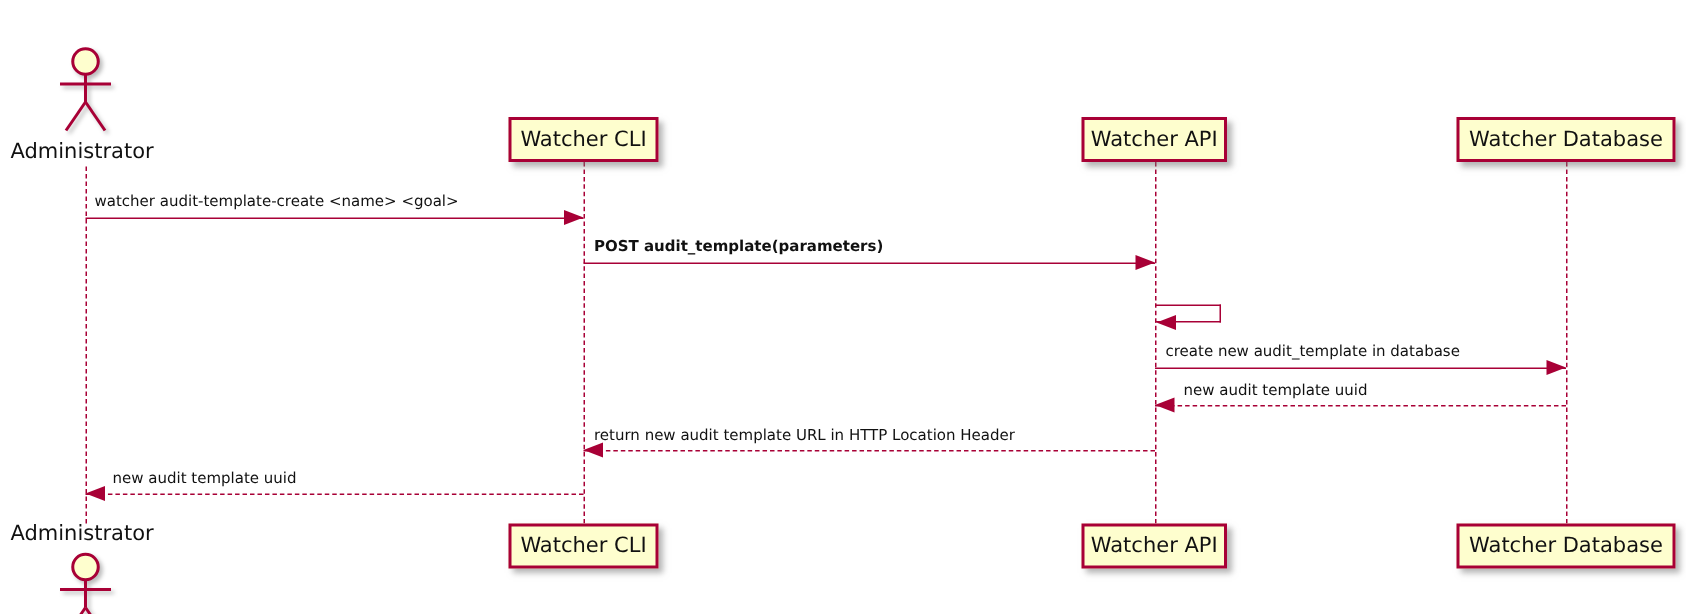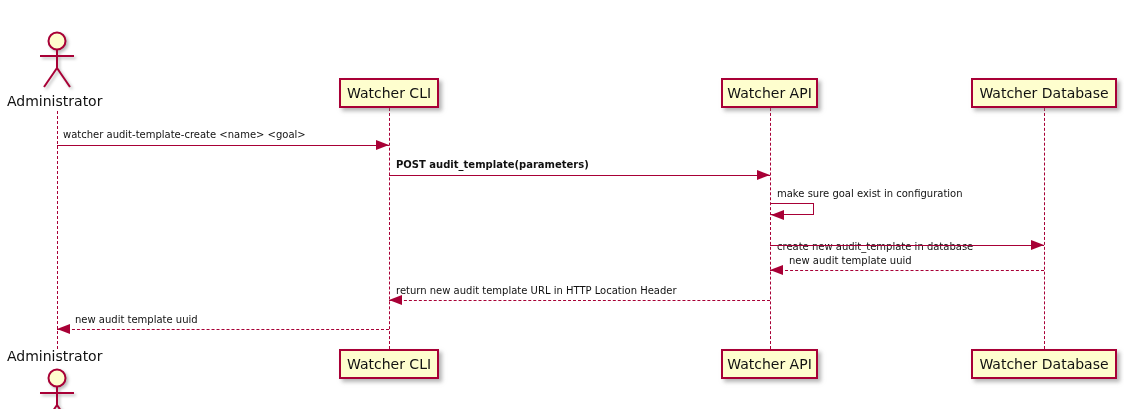--- a/index.html
+++ b/index.html
@@ -104,25 +104,24 @@
   <div class="participant-box" style="left:971px; top:51px; width:146px;">Watcher Database</div>
 
   <div class="msg-label" style="left:63px; top:100px;">watcher audit-template-create &lt;name&gt; &lt;goal&gt;</div>
   <div class="msg-line-solid" style="left:57px; top:118px; width:332px;"></div>
   <div class="head-right" style="left:376px; top:113px;"></div>
 
   <div class="msg-label" style="left:396px; top:130px;font-weight:bold;">POST audit_template(parameters)</div>
   <div class="msg-line-solid" style="left:389px; top:148px; width:381px;"></div>
   <div class="head-right" style="left:757px; top:143px;"></div>
 
-  <div class="msg-label" style="left:777px; top:159px;">make sure goal exist in configuration</div>
   <div class="self-loop" style="left:770px; top:176px; width:44px; height:12px;"></div>
   <div class="head-left" style="left:771px; top:183px;"></div>
 
-  <div class="msg-label" style="left:777px; top:212px;">create new audit_template in database</div>
+  <div class="msg-label" style="left:777px; top:200px;">create new audit_template in database</div>
   <div class="msg-line-solid" style="left:770px; top:218px; width:274px;"></div>
   <div class="head-right" style="left:1031px; top:213px;"></div>
 
   <div class="msg-label" style="left:789px; top:226px;">new audit template uuid</div>
   <div class="msg-line-dashed" style="left:770px; top:243px; width:274px;"></div>
   <div class="head-left" style="left:770px; top:238px;"></div>
 
   <div class="msg-label" style="left:396px; top:256px;">return new audit template URL in HTTP Location Header</div>
   <div class="msg-line-dashed" style="left:389px; top:273px; width:381px;"></div>
   <div class="head-left" style="left:389px; top:268px;"></div>

